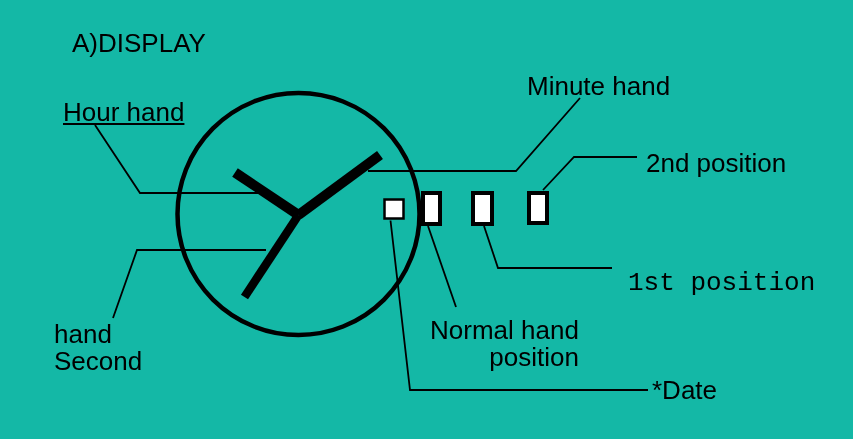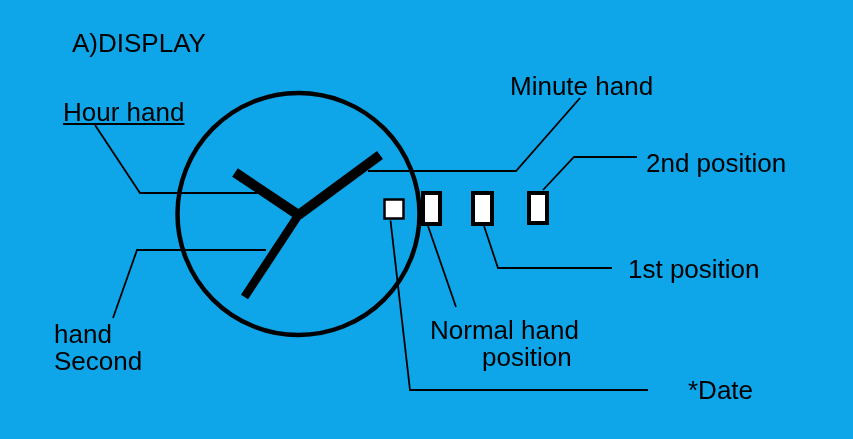--- a/index.html
+++ b/index.html
@@ -4,40 +4,41 @@
 <style>
   html, body {
     margin: 0;
     padding: 0;
     background: #ffffff;
   }
   .canvas {
     position: relative;
     width: 853px;
     height: 439px;
-    background: #0ea5e9;
+    background: #14b8a6;
     overflow: hidden;
     font-family: "Liberation Sans", "DejaVu Sans", sans-serif;
     color: #000000;
   }
   .artwork {
     position: absolute;
     left: 0;
     top: 0;
   }
   .label {
     position: absolute;
     font-size: 26px;
     line-height: 27px;
     color: #000000;
     white-space: nowrap;
   }
   .label .line2-indent {
     display: block;
     margin-left: 52px;
+    text-align: right;
   }
 </style>
 </head>
 <body>
 
 <div class="canvas">
 
   <svg class="artwork" width="853" height="439" viewBox="0 0 853 439" fill="none" stroke="#000000">
 
     <polyline points="95,125 140,193 261,193" stroke-width="1.8"></polyline>
@@ -58,31 +59,31 @@
 
     <rect x="423" y="193" width="17" height="31" stroke-width="4" fill="#ffffff"></rect>
     <rect x="473" y="193" width="19" height="31" stroke-width="4" fill="#ffffff"></rect>
     <rect x="529" y="193" width="18" height="30" stroke-width="4" fill="#ffffff"></rect>
   </svg>
 
   <div class="label" style="left:72px; top:30px;">A)DISPLAY</div>
 
   <div class="label" style="left:63px; top:99px;text-decoration:underline;">Hour hand</div>
 
-  <div class="label" style="left:510px; top:73px;">Minute hand</div>
+  <div class="label" style="left:527px; top:73px;">Minute hand</div>
 
   <div class="label" style="left:646px; top:150px;">2nd position</div>
 
-  <div class="label" style="left:628px; top:256px;">1st position</div>
+  <div class="label" style="left:628px; top:270px;font-family:Liberation Mono, monospace;">1st position</div>
 
   <div class="label" style="left:430px; top:317px;">
     <span>Normal hand</span>
     <span class="line2-indent">position</span>
   </div>
 
   <div class="label" style="left:54px; top:321px;">
     <span style="display:block;">hand</span>
     <span>Second</span>
   </div>
 
-  <div class="label" style="left:688px; top:377px;">*Date</div>
+  <div class="label" style="left:652px; top:377px;">*Date</div>
 
 </div>
 
 </body></html>

